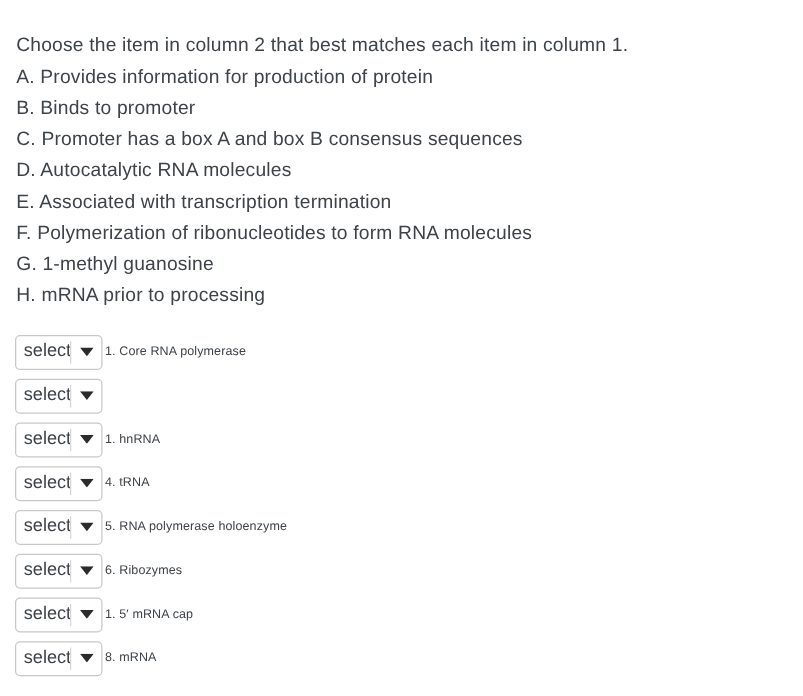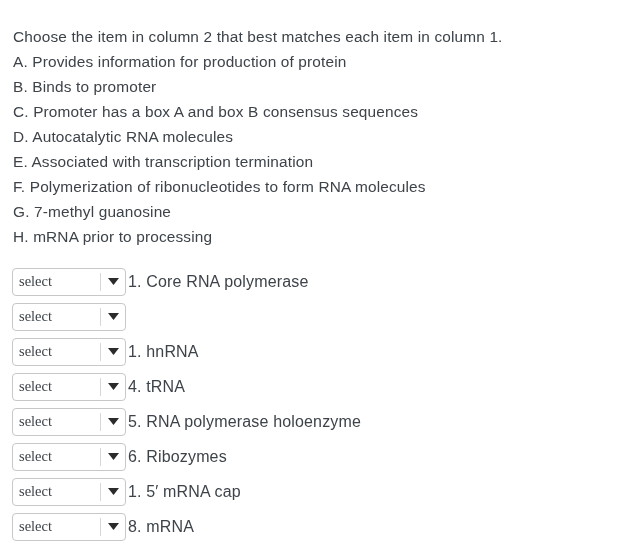--- a/index.html
+++ b/index.html
@@ -49,30 +49,30 @@
     top: 247px;
     width: 620px;
   }
   .row {
     display: flex;
     align-items: center;
     height: 35px;
   }
   .select-box {
     box-sizing: border-box;
-    width: 114px;
+    width: 70px;
     height: 28px;
     border: 1px solid #c8c8c8;
     border-radius: 4px;
     background: #ffffff;
     display: flex;
     align-items: stretch;
     flex: 0 0 auto;
     padding: 0;
-    font-family: Liberation Serif, serif;
+    font-family: Liberation Sans, sans-serif;
     cursor: default;
   }
   .select-value {
     flex: 1 1 auto;
     display: flex;
     align-items: center;
     justify-content: flex-start;
     padding-left: 6px;
     font-size: 14.5px;
     color: #3d4349;
@@ -90,42 +90,42 @@
     flex: 0 0 auto;
     width: 24px;
     display: flex;
     align-items: center;
     justify-content: center;
   }
   .select-arrow svg {
     display: block;
   }
   .row-label {
-    font-size: 16px;
+    font-size: 10px;
     line-height: 25px;
     color: #3d4349;
     margin-left: 2px;
     white-space: nowrap;
     letter-spacing: 0.01em;
   }
 </style>
 </head>
 <body>
 
 <div class="page">
 
   <div class="text-block">
     <div class="text-line">Choose the item in column 2 that best matches each item in column 1.</div>
     <div class="text-line">A. Provides information for production of protein</div>
     <div class="text-line">B. Binds to promoter</div>
     <div class="text-line">C. Promoter has a box A and box B consensus sequences</div>
     <div class="text-line">D. Autocatalytic RNA molecules</div>
     <div class="text-line">E. Associated with transcription termination</div>
     <div class="text-line">F. Polymerization of ribonucleotides to form RNA molecules</div>
-    <div class="text-line">G. 7-methyl guanosine</div>
+    <div class="text-line">G. 1-methyl guanosine</div>
     <div class="text-line">H. mRNA prior to processing</div>
   </div>
 
   <div class="rows">
 
     <div class="row">
       <div class="select-box">
         <span class="select-value">select</span>
         <span class="select-divider"></span>
         <span class="select-arrow">

